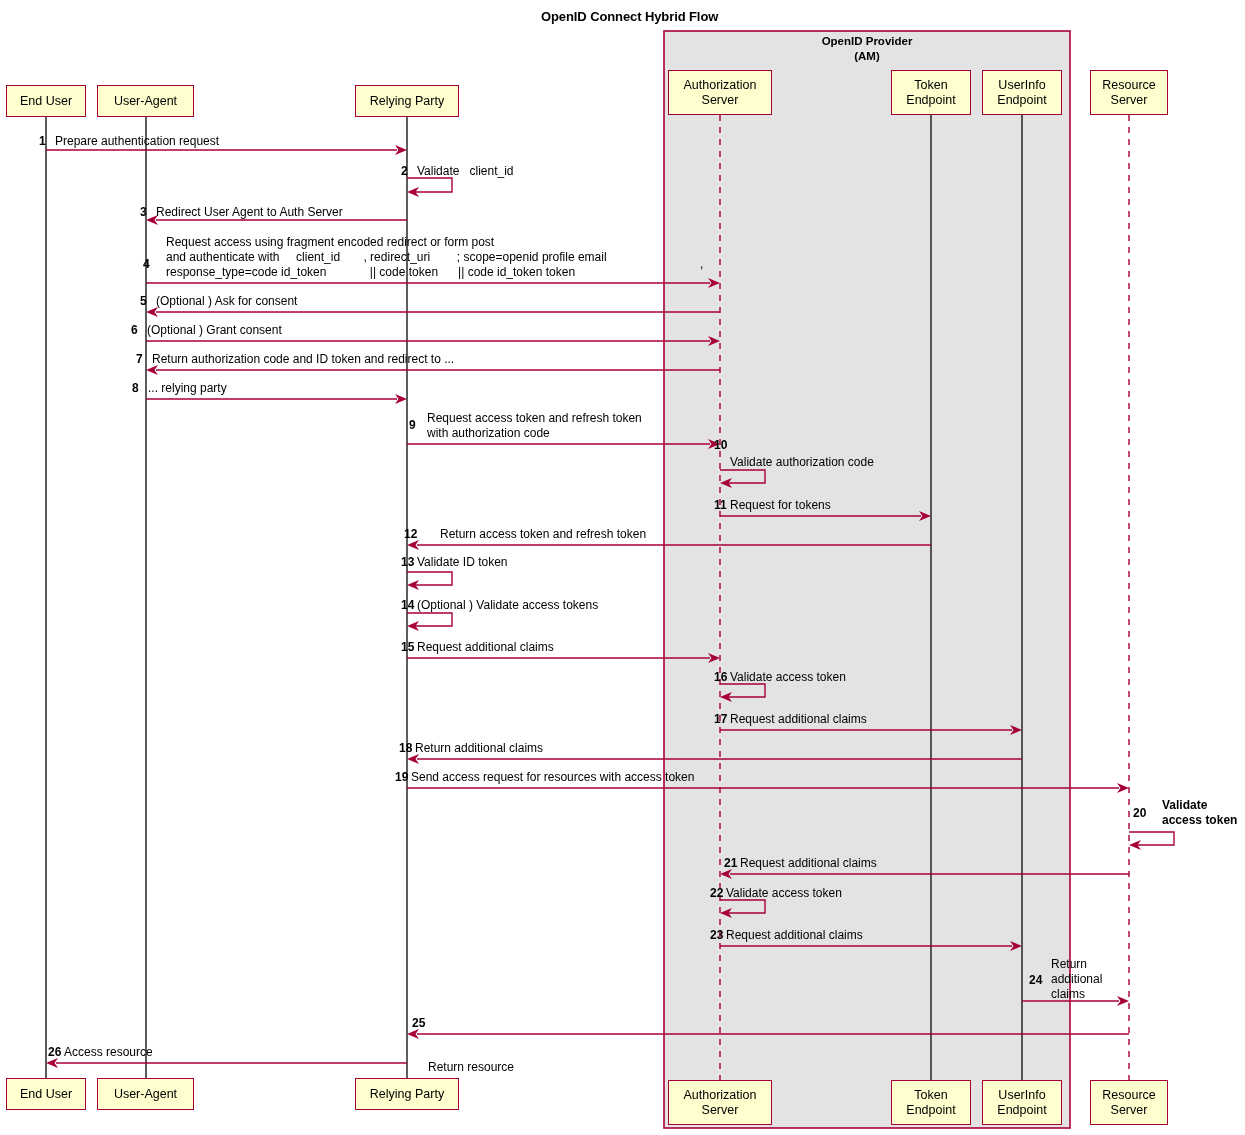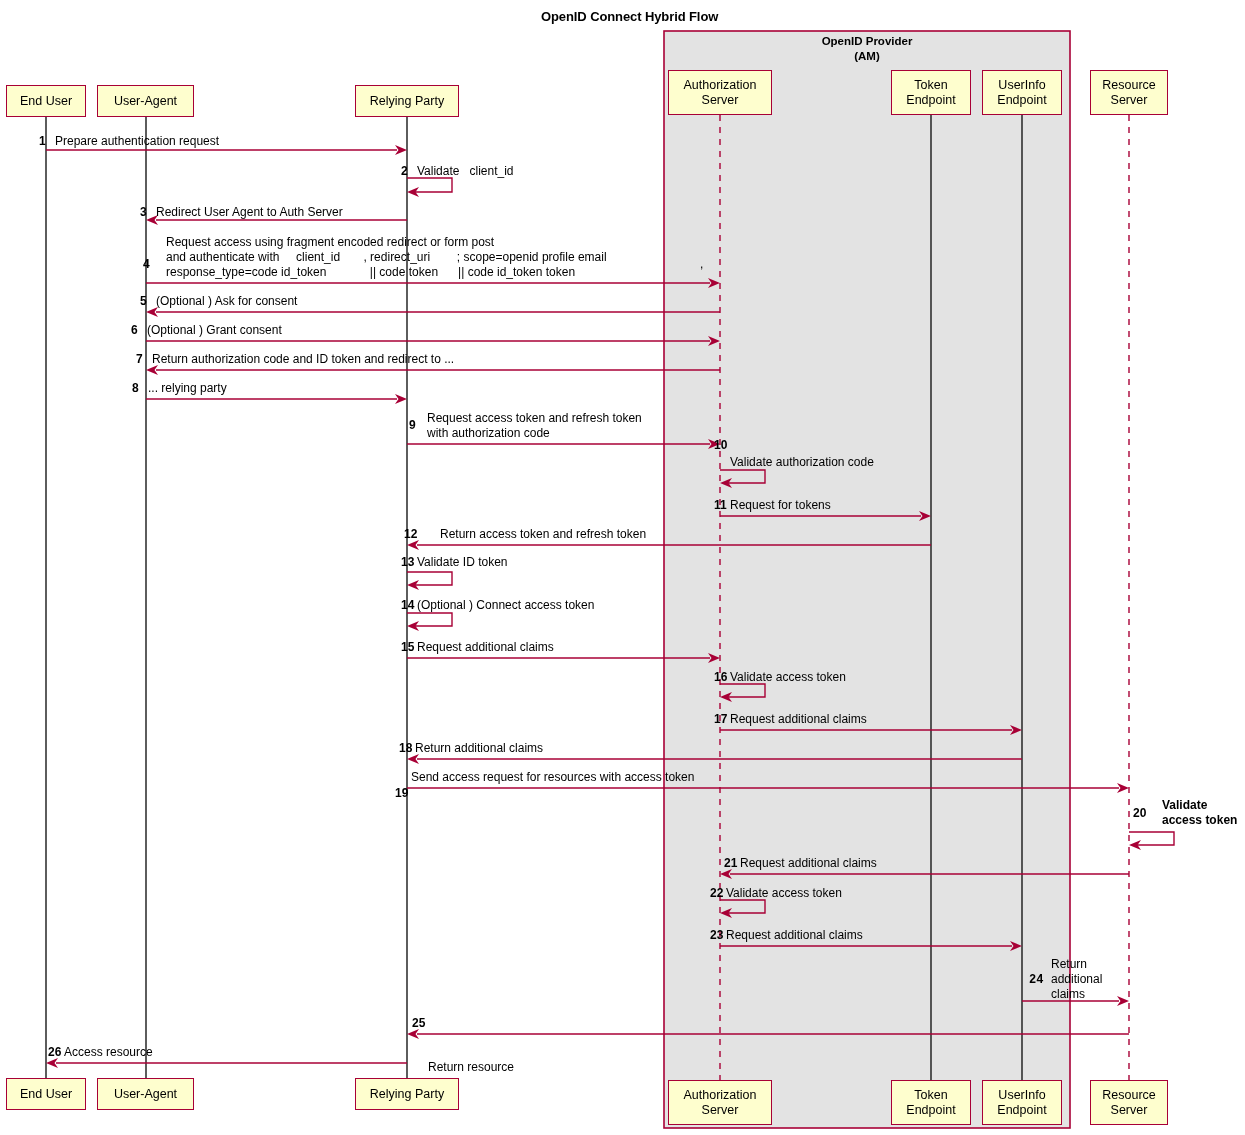--- a/index.html
+++ b/index.html
@@ -163,44 +163,44 @@
 with authorization code</div>
       <div class="msg-label msg-num" style="left: 409px; top: 418px;">9</div>
       <div class="msg-label" style="left: 730px; top: 455px;">Validate authorization code</div>
       <div class="msg-label msg-num" style="left: 714px; top: 438px;">10</div>
       <div class="msg-label" style="left: 730px; top: 498px;">Request for tokens</div>
       <div class="msg-label msg-num" style="left: 714px; top: 498px;">11</div>
       <div class="msg-label" style="left: 440px; top: 527px;">Return access token and refresh token</div>
       <div class="msg-label msg-num" style="left: 404px; top: 527px;">12</div>
       <div class="msg-label" style="left: 417px; top: 555px;">Validate ID token</div>
       <div class="msg-label msg-num" style="left: 401px; top: 555px;">13</div>
-      <div class="msg-label" style="left: 417px; top: 598px;"><span>(</span><span class="ital">Optional</span><span> ) Connect access token</span></div>
+      <div class="msg-label" style="left: 417px; top: 598px;"><span>(</span><span class="ital">Optional</span><span> ) Validate access tokens</span></div>
       <div class="msg-label msg-num" style="left: 401px; top: 598px;">14</div>
       <div class="msg-label" style="left: 417px; top: 640px;">Request additional claims</div>
       <div class="msg-label msg-num" style="left: 401px; top: 640px;">15</div>
       <div class="msg-label" style="left: 730px; top: 670px;">Validate access token</div>
       <div class="msg-label msg-num" style="left: 714px; top: 670px;">16</div>
       <div class="msg-label" style="left: 730px; top: 712px;">Request additional claims</div>
       <div class="msg-label msg-num" style="left: 714px; top: 712px;">17</div>
       <div class="msg-label" style="left: 415px; top: 741px;">Return additional claims</div>
       <div class="msg-label msg-num" style="left: 399px; top: 741px;">18</div>
       <div class="msg-label" style="left: 411px; top: 770px;">Send access request for resources with access token</div>
-      <div class="msg-label msg-num" style="left: 395px; top: 770px; margin-top: 16px;">19</div>
+      <div class="msg-label msg-num" style="left: 395px; top: 770px;">19</div>
       <div class="msg-label" style="left: 1162px; top: 798px; font-weight: bold;">Validate
 access token</div>
       <div class="msg-label msg-num" style="left: 1133px; top: 806px;">20</div>
       <div class="msg-label" style="left: 740px; top: 856px;">Request additional claims</div>
       <div class="msg-label msg-num" style="left: 724px; top: 856px;">21</div>
       <div class="msg-label" style="left: 726px; top: 886px;">Validate access token</div>
       <div class="msg-label msg-num" style="left: 710px; top: 886px;">22</div>
       <div class="msg-label" style="left: 726px; top: 928px;">Request additional claims</div>
       <div class="msg-label msg-num" style="left: 710px; top: 928px;">23</div>
       <div class="msg-label" style="left: 1051px; top: 957px;">Return
 additional
 claims</div>
-      <div class="msg-label msg-num" style="left: 1029px; top: 973px; font-family: Liberation Mono, monospace;">24</div>
+      <div class="msg-label msg-num" style="left: 1029px; top: 973px;">24</div>
       <div class="msg-label" style="left: 428px; top: 1016px; margin-top: 44px;">Return resource</div>
       <div class="msg-label msg-num" style="left: 412px; top: 1016px;">25</div>
       <div class="msg-label" style="left: 64px; top: 1045px;">Access resource</div>
       <div class="msg-label msg-num" style="left: 48px; top: 1045px;">26</div>
     </div>
 
 </div>
 
 </body></html>

